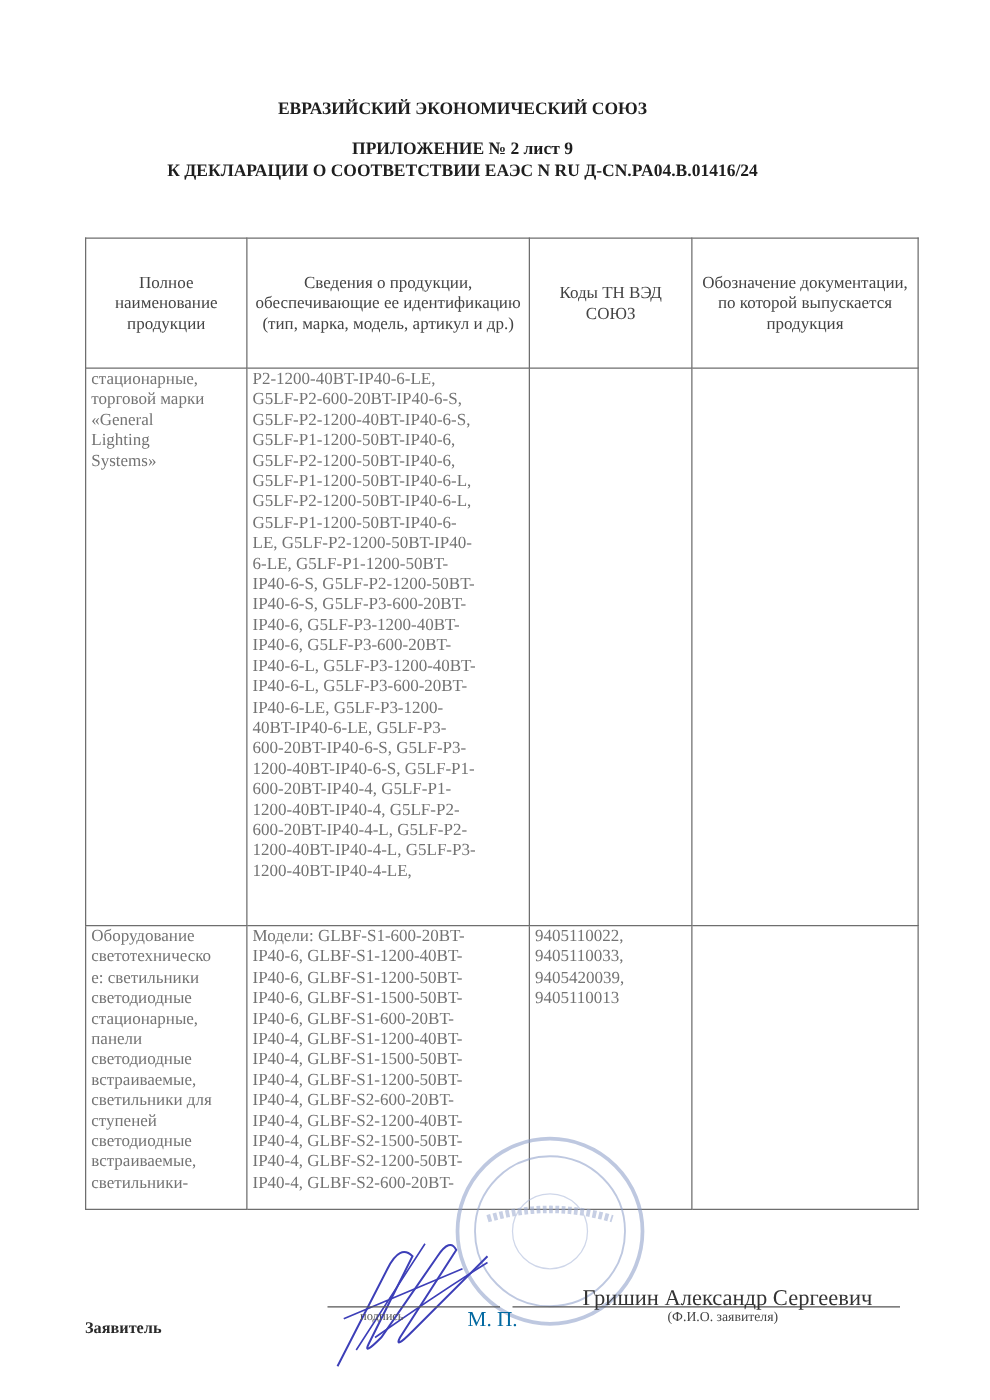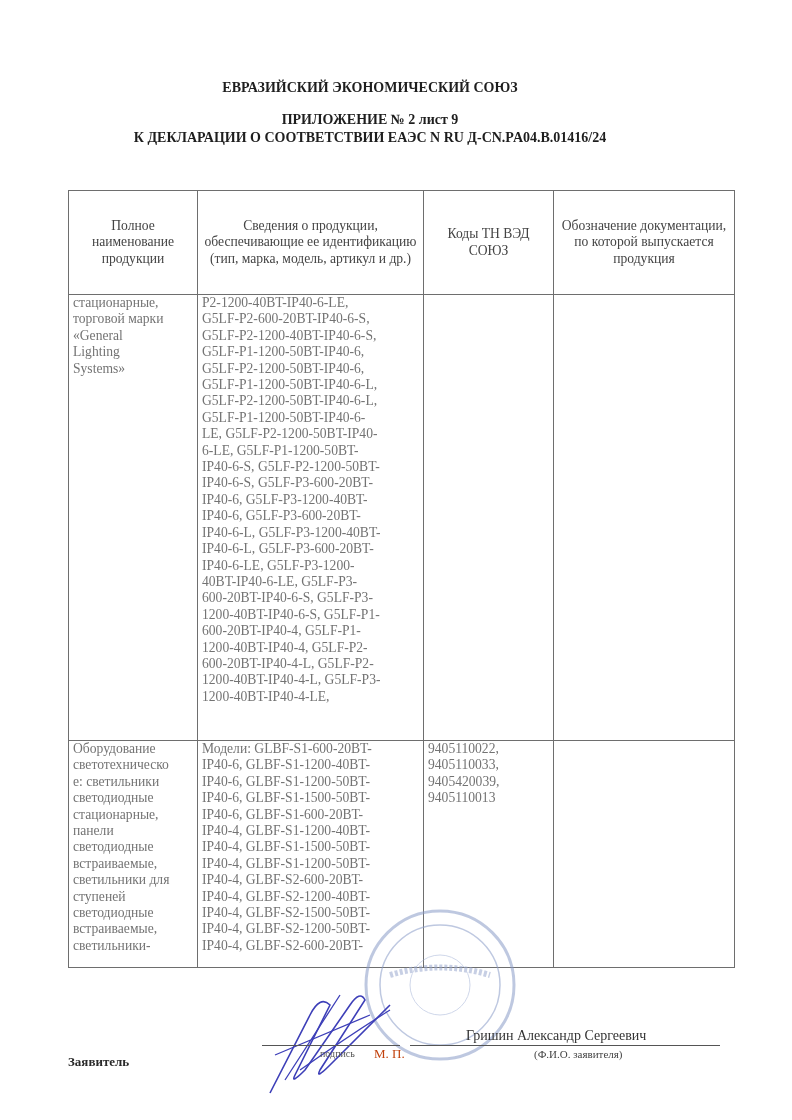--- a/index.html
+++ b/index.html
@@ -38,23 +38,23 @@
   col.c3 { width: 130px; }
   col.c4 { width: 181px; }
   .cell-text { white-space: pre-line; }
   tr.r1 td { height: 445px; }
   tr.r2 td { height: 226px; }
   .footer { position: absolute; font-size: 13px; color: #2a2a2a; }
   #applicant { left: 68px; top: 1022px; font-weight: bold; margin-top: 32px; }
   .sig-line { position: absolute; border-top: 1px solid #555; }
   #sig-line-1 { left: 262px; top: 1045px; width: 138px; }
   #sig-line-2 { left: 410px; top: 1045px; width: 310px; }
-  #name { left: 466px; top: 1028px; font-size: 14px; color: #333; }
-  #sig-cap { left: 288px; top: 1048px; font-size: 10px; color: #555; margin-left: 32px; }
-  #mp { left: 374px; top: 1046px; font-size: 13px; color: #c2410c; }
+  #name { left: 466px; top: 1028px; font-size: 18px; color: #333; }
+  #sig-cap { left: 288px; top: 1048px; font-size: 10px; color: #555; }
+  #mp { left: 374px; top: 1046px; font-size: 17px; color: #0369a1; }
   #fio { left: 534px; top: 1048px; font-size: 11px; color: #444; }
   #stamp {
     position: absolute; left: 360px; top: 905px; width: 160px; height: 160px;
     pointer-events: none; opacity: 0.55;
   }
   #signature {
     position: absolute; left: 250px; top: 975px; width: 150px; height: 120px;
     pointer-events: none;
   }
 </style>

